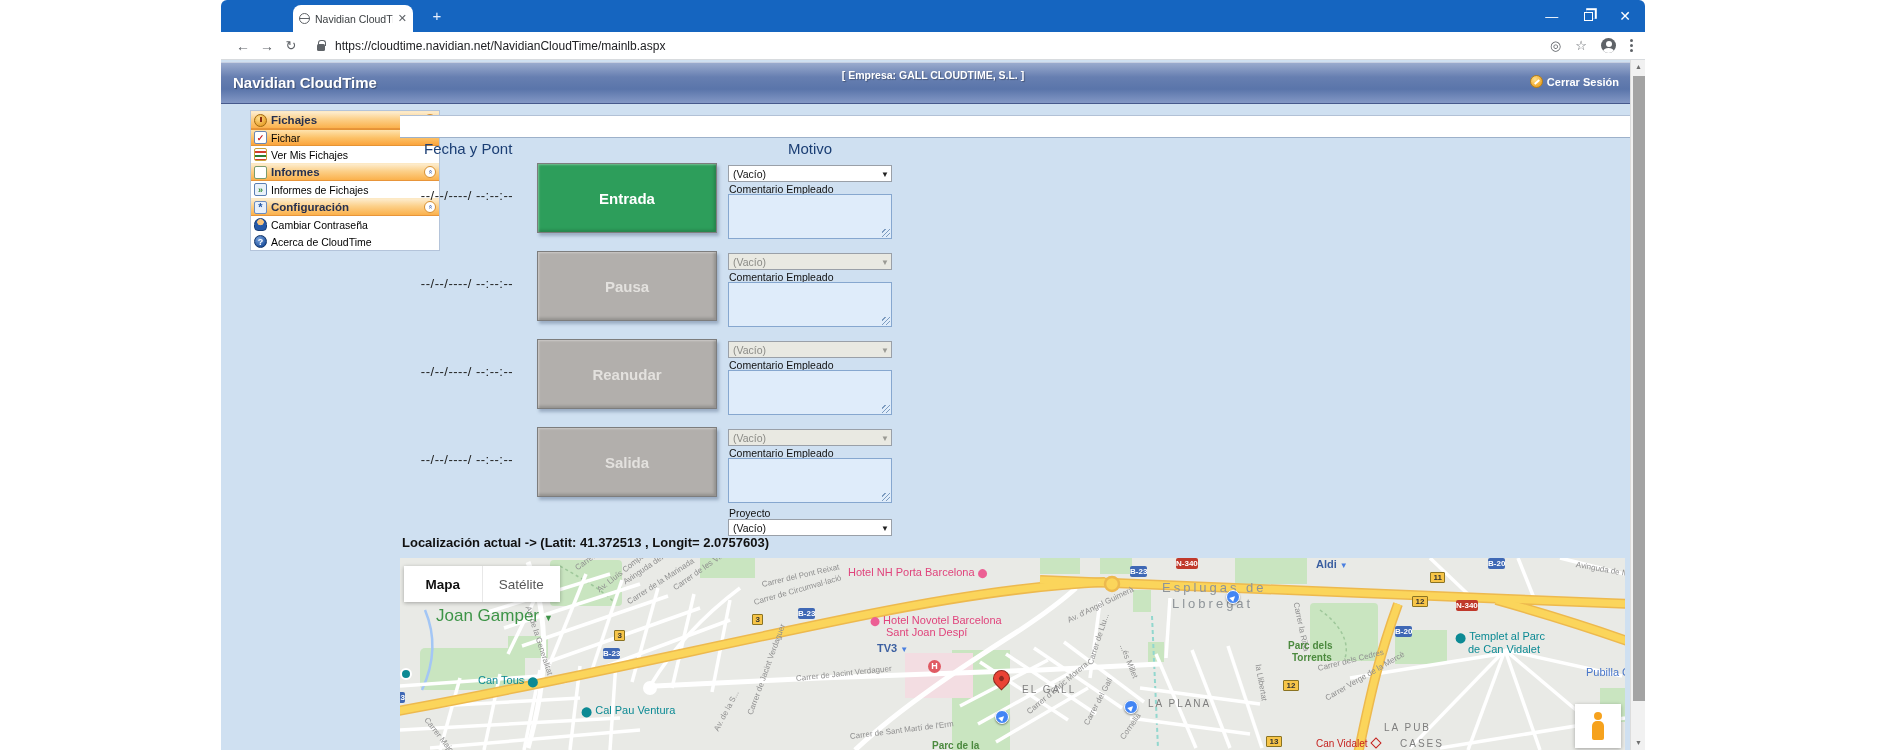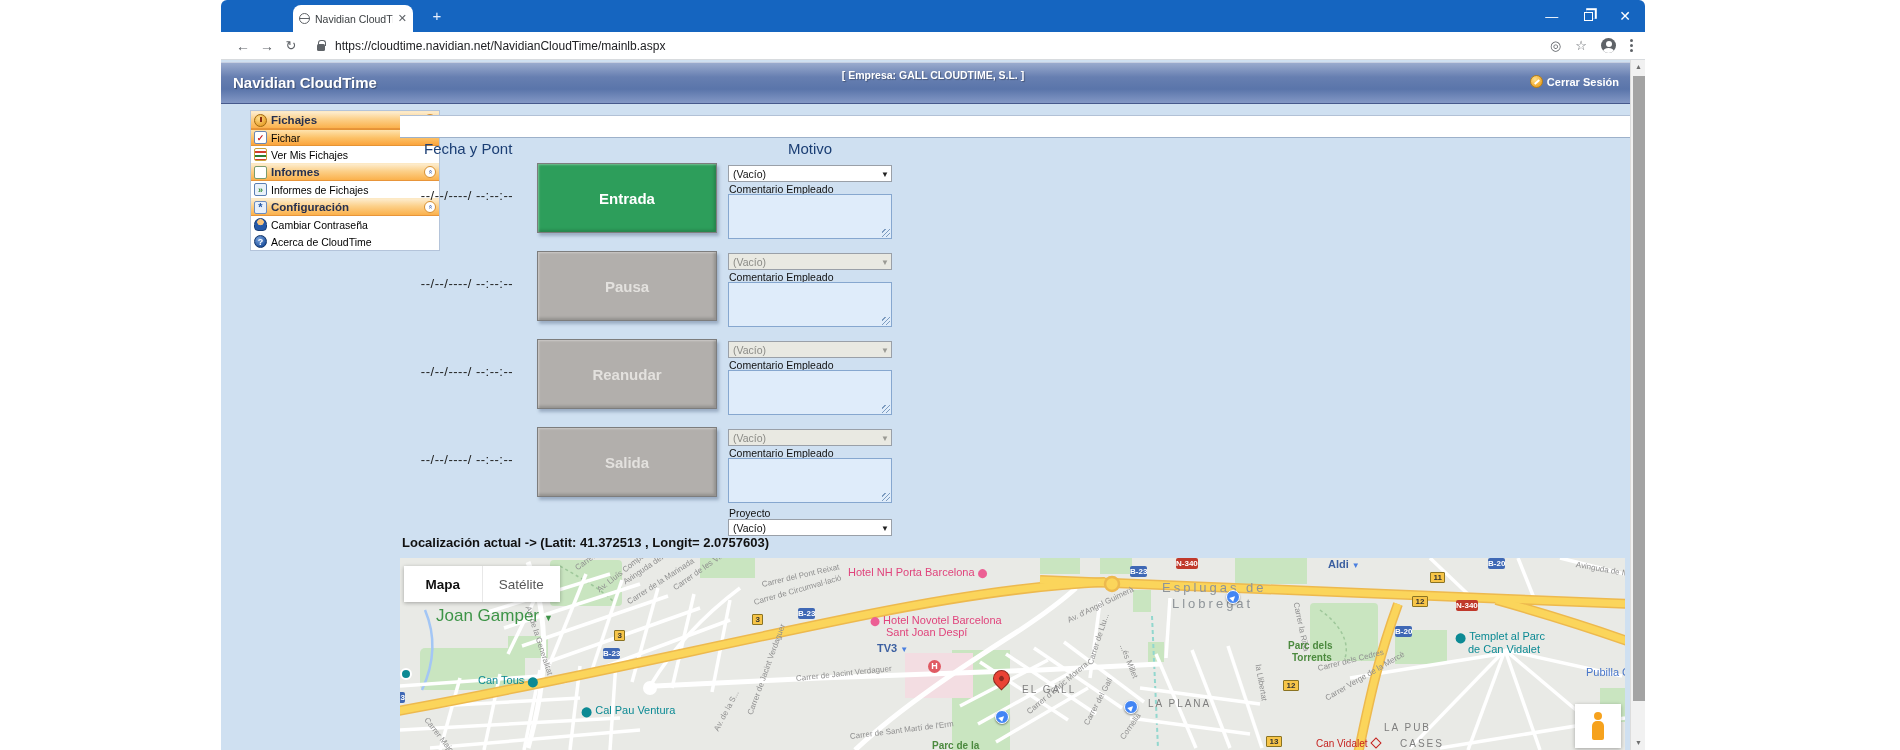--- a/index.html
+++ b/index.html
@@ -368,21 +368,21 @@
           <span class="mlbl lbl-street" style="left: 198px; top: 28px; transform: rotate(-38deg); transform-origin: left center;">Av. Lluís Companys</span>
           <span class="mlbl lbl-street" style="left: 224px; top: 20px; transform: rotate(-34deg); transform-origin: left center;">Avinguda del Pla del Vent</span>
           <span class="mlbl lbl-street" style="left: 228px; top: 40px; transform: rotate(-33deg); transform-origin: left center;">Carrer de la Marinada</span>
           <span class="mlbl lbl-street" style="left: 274px; top: 26px; transform: rotate(-35deg); transform-origin: left center;">Carrer de les Vinyes</span>
           <span class="mlbl lbl-street" style="left: 362px; top: 22px; transform: rotate(-13deg); transform-origin: left center;">Carrer del Pont Reixat</span>
           <span class="mlbl lbl-street" style="left: 354px; top: 40px; transform: rotate(-16deg); transform-origin: left center;">Carrer de Circumval·lació</span>
           <span class="mlbl poi-pink pin-r" style="left: 448px; top: 8px;">Hotel NH Porta Barcelona</span>
           <span class="mlbl poi-pink pin-l" style="left: 470px; top: 56px;">Hotel Novotel Barcelona</span>
           <span class="mlbl poi-pink" style="left: 486px; top: 68px;">Sant Joan Despí</span>
           <span class="mlbl poi-dkblue mk-r" style="left: 477px; top: 84px;">TV3</span>
-          <span class="mlbl poi-dkblue mk-r" style="left: 916px; top: 0px; margin-left: 12px;">Aldi</span>
+          <span class="mlbl poi-dkblue mk-r" style="left: 916px; top: 0px;">Aldi</span>
           <span class="mlbl lbl-city" style="left: 762px; top: 22px;">Esplugas de</span>
           <span class="mlbl lbl-city" style="left: 772px; top: 38px;">Llobregat</span>
           <span class="mlbl lbl-street" style="left: 668px; top: 58px; transform: rotate(-26deg); transform-origin: left center;">Av. d'Angel Guimerà</span>
           <span class="mlbl lbl-street" style="left: 722px; top: 82px; transform: rotate(68deg); transform-origin: left center;">...és Millet</span>
           <span class="mlbl lbl-street" style="left: 896px; top: 40px; transform: rotate(78deg); transform-origin: left center;">Carrer la Riba</span>
           <span class="mlbl lbl-street" style="left: 1176px; top: 2px; transform: rotate(10deg); transform-origin: left center;">Avinguda de M...</span>
           <span class="mlbl lbl-park" style="left: 888px; top: 82px;">Parc dels</span>
           <span class="mlbl lbl-park" style="left: 892px; top: 94px;">Torrents</span>
           <span class="mlbl poi-teal ic-l" style="left: 1052px; top: 72px;">Templet al Parc</span>
           <span class="mlbl poi-teal" style="left: 1068px; top: 85px;">de Can Vidalet</span>

